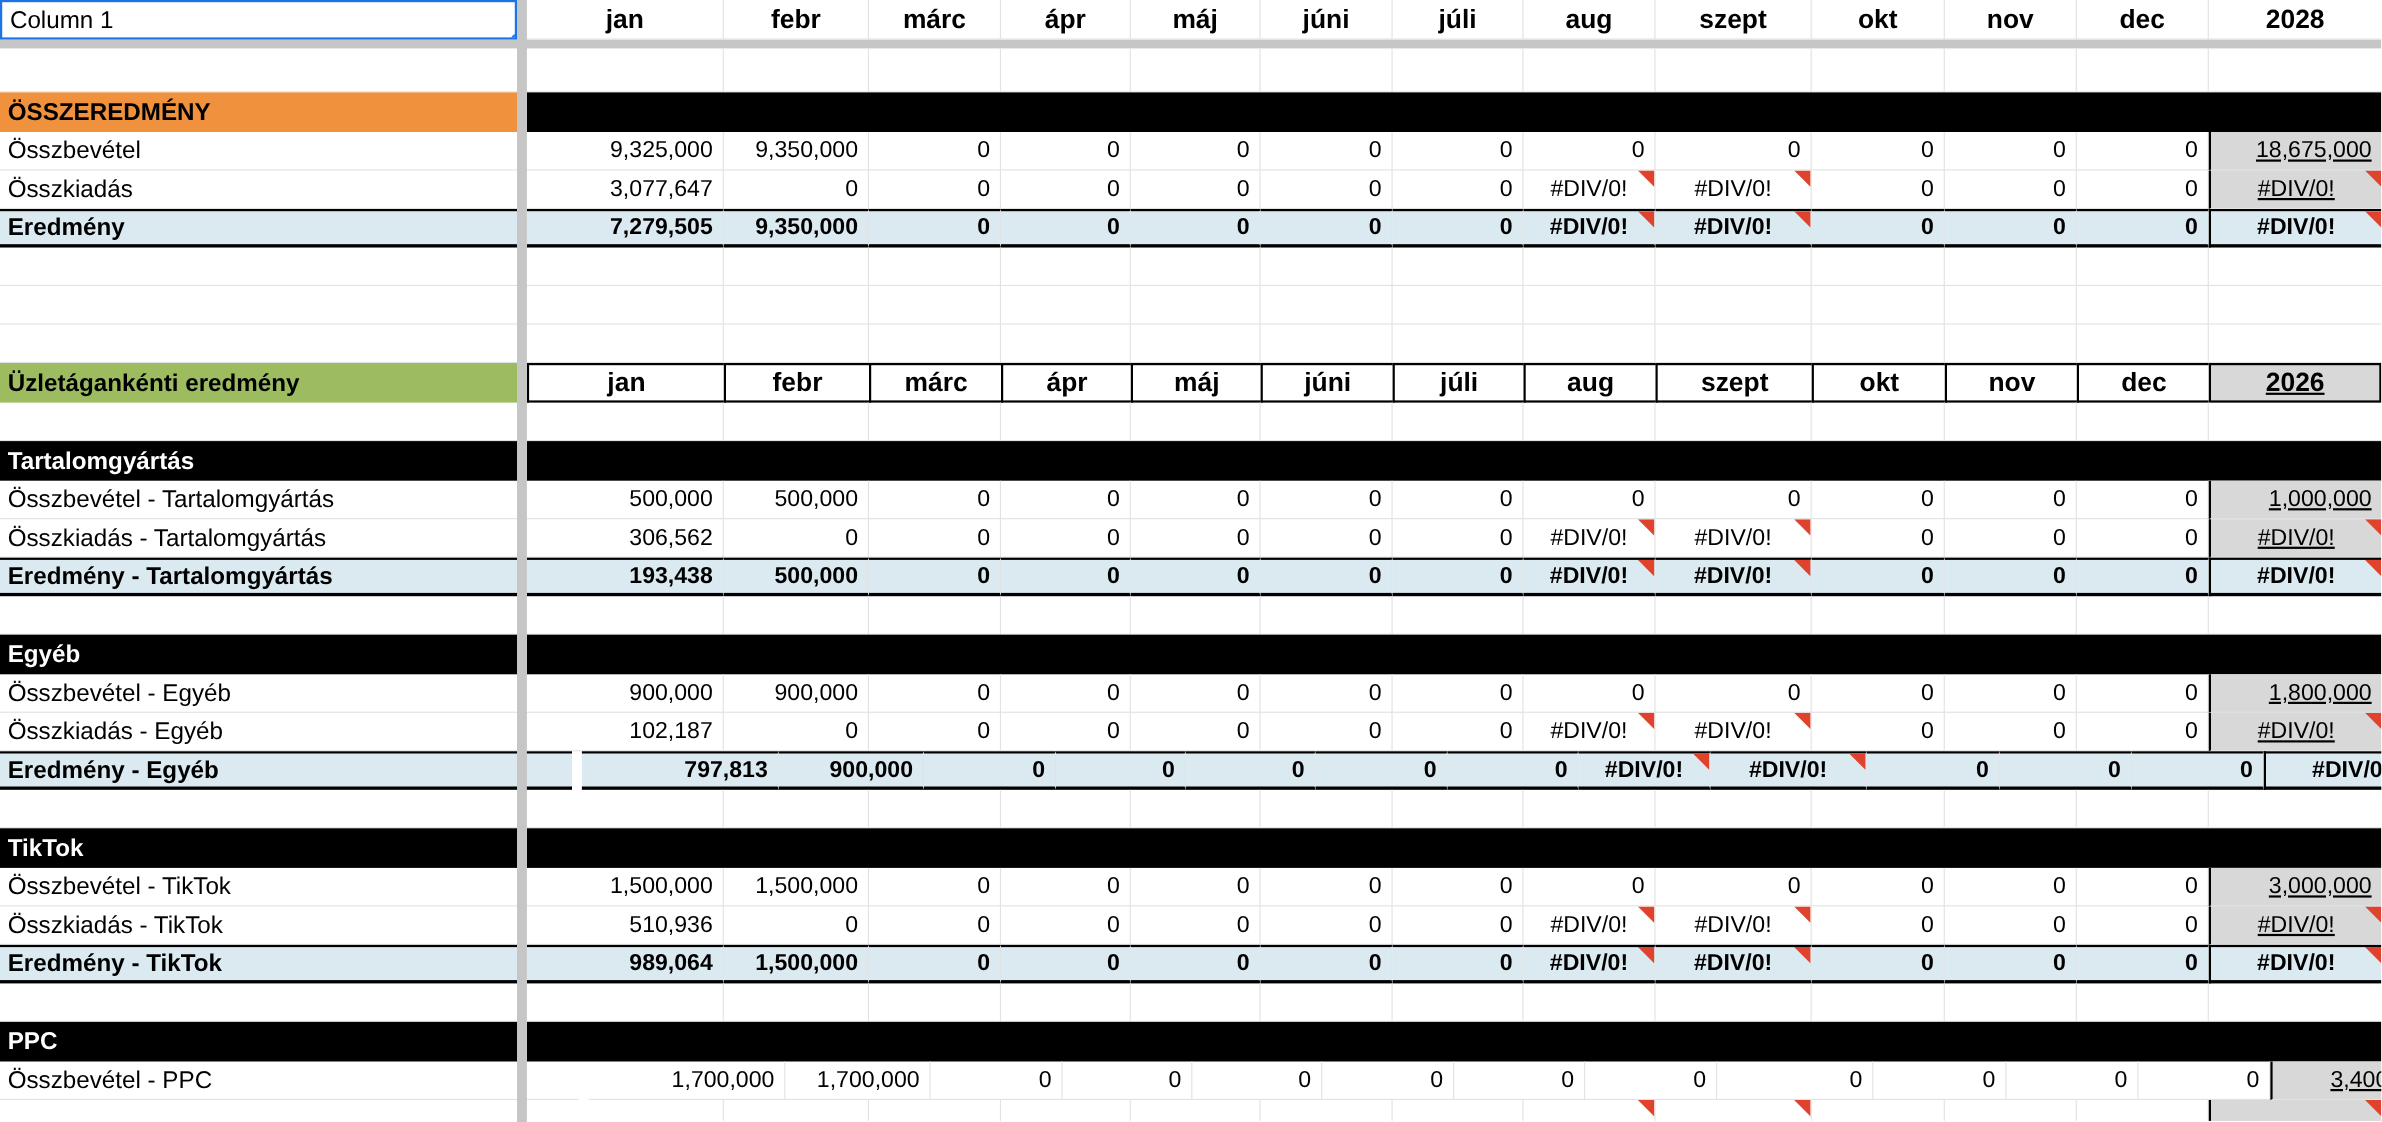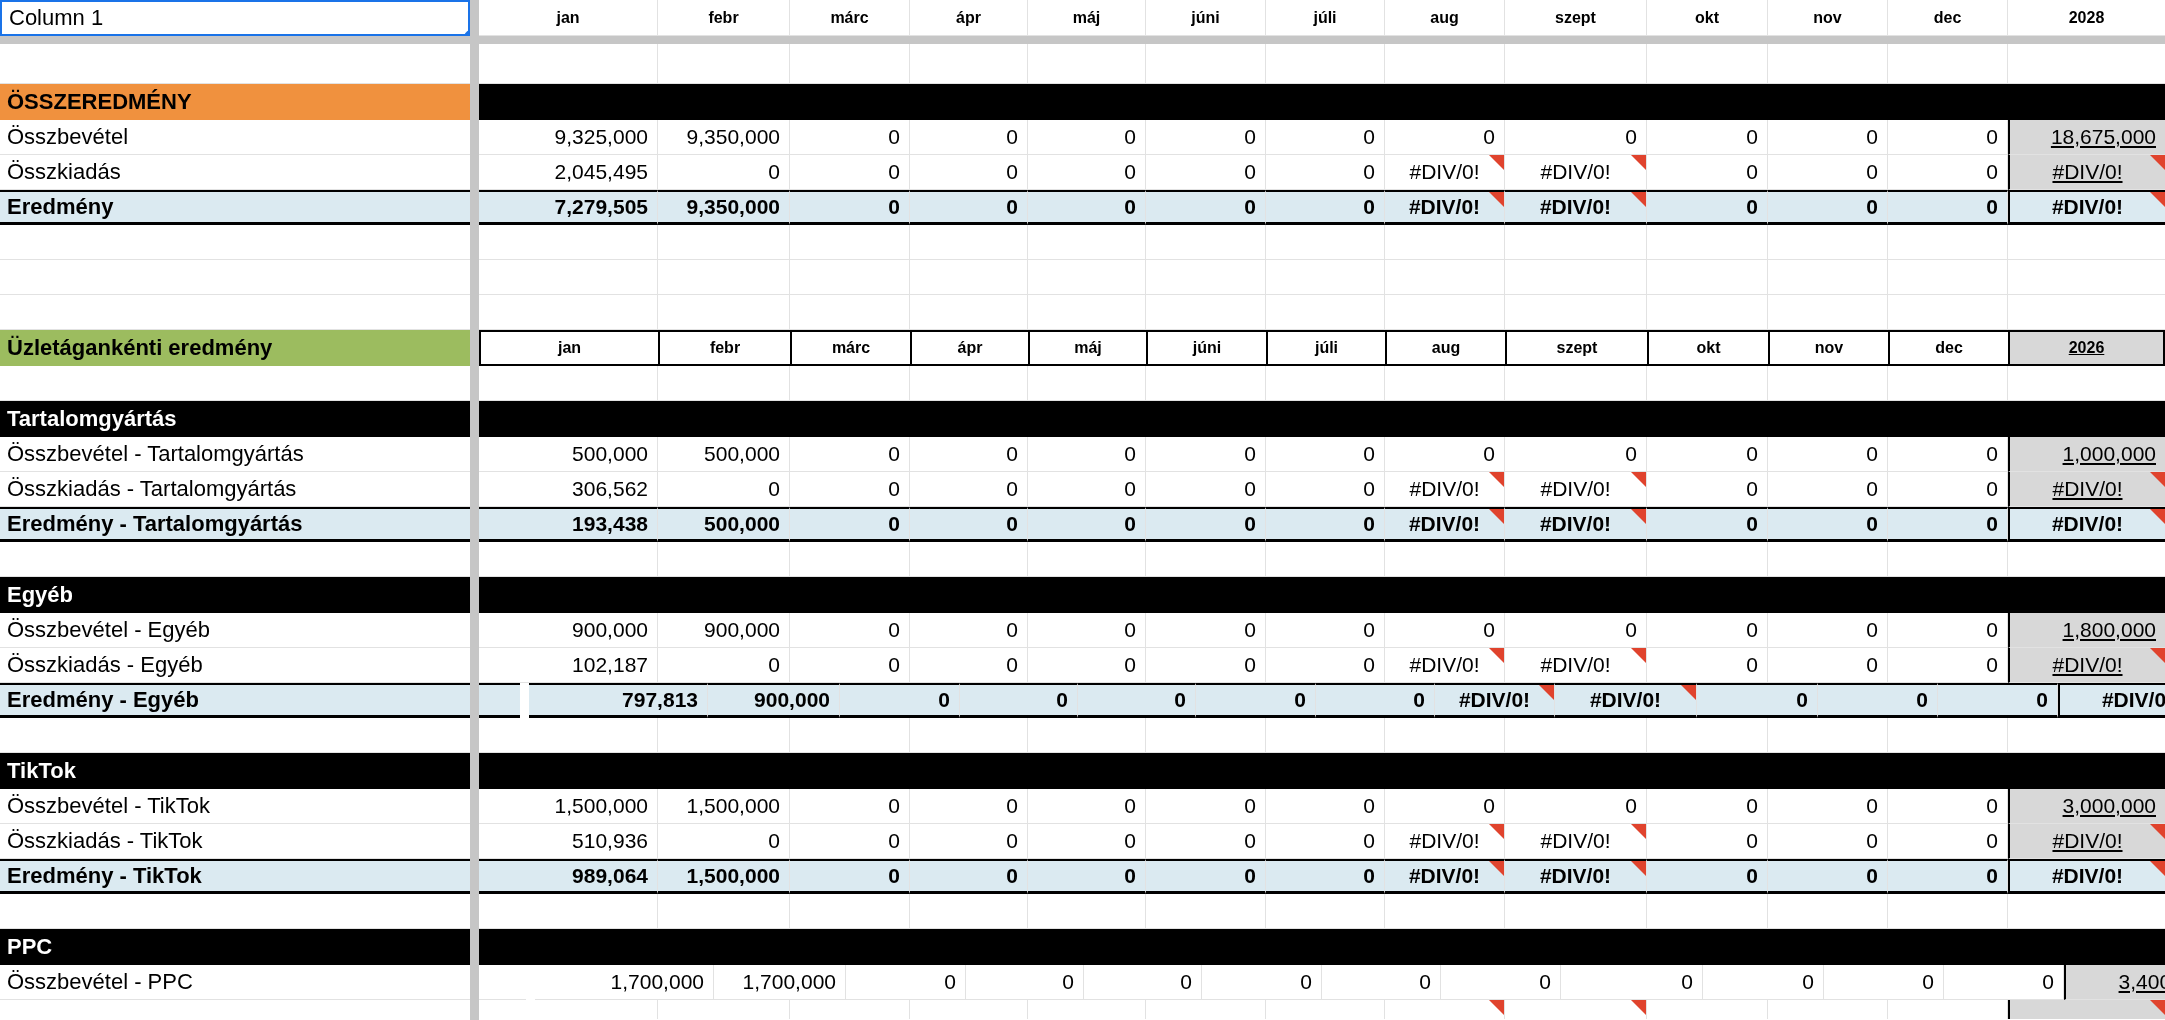--- a/index.html
+++ b/index.html
@@ -7,21 +7,21 @@
     position:relative;width:2165px;height:1020px;overflow:hidden;background:#fff;
     font-family:"Liberation Sans", sans-serif;color:#000;
   }
   .row{display:flex;width:2165px;box-sizing:border-box;}
   .c{box-sizing:border-box;position:relative;overflow:hidden;white-space:nowrap;flex:none;display:flex;align-items:center;}
   .grid-r{border-right:1px solid #e2e2e2;}
   .grid-b{border-bottom:1px solid #e2e2e2;}
   .num{justify-content:flex-end;padding-right:9px;font-size:21px;}
   .err{justify-content:center;padding-right:0;font-size:21px;}
   .lbl{padding-left:7px;font-size:22px;}
-  .mon{justify-content:center;font-size:16px;font-weight:bold;}
+  .mon{justify-content:center;font-size:24px;font-weight:bold;}
   .sel-cell{border:2px solid #1a73e8;background:#fff;z-index:6;}
   .handle{position:absolute;width:15px;height:15px;border-radius:50%;background:#1a73e8;z-index:8;}
   .vbar{position:absolute;top:0;width:9px;height:1020px;background:#c6c6c6;z-index:5;}
   .hdiv{height:8px;background:#c6c6c6;}
   .black-band{background:#000;}
   .sec-black{background:#000;color:#fff;font-weight:bold;}
   .sec-orange{background:#f0913e;color:#000;font-weight:bold;}
   .sec-green{background:#9cbc5f;color:#000;font-weight:bold;}
   .res{background:#dbeaf1;font-weight:bold;border-top:2px solid #000;border-bottom:3px solid #000;}
   .yeargray{background:#d8d8d8;text-decoration:underline;}
@@ -90,21 +90,21 @@
         <div class="c num grid-r grid-b" style="width: 120px;">0</div>
         <div class="c num grid-r grid-b" style="width: 142px;">0</div>
         <div class="c num grid-r grid-b" style="width: 121px;">0</div>
         <div class="c num grid-r grid-b" style="width: 120px;">0</div>
         <div class="c num grid-r grid-b" style="width: 120px;">0</div>
         <div class="c num grid-b blk-l yeargray" style="width: 157px;">18,675,000</div>
       </div>
       <div class="row" style="height: 35px;">
         <div class="c lbl grid-b" style="width: 470px;">Összkiadás</div>
         <div class="c " style="width: 9px;"></div>
-        <div class="c num grid-r grid-b" style="width: 179px;">2,045,495</div>
+        <div class="c num grid-r grid-b" style="width: 179px;">3,077,647</div>
         <div class="c num grid-r grid-b" style="width: 132px;">0</div>
         <div class="c num grid-r grid-b" style="width: 120px;">0</div>
         <div class="c num grid-r grid-b" style="width: 118px;">0</div>
         <div class="c num grid-r grid-b" style="width: 118px;">0</div>
         <div class="c num grid-r grid-b" style="width: 120px;">0</div>
         <div class="c num grid-r grid-b" style="width: 119px;">0</div>
         <div class="c err grid-r grid-b" style="width: 120px;">#DIV/0!<div class="note"></div></div>
         <div class="c err grid-r grid-b" style="width: 142px;">#DIV/0!<div class="note"></div></div>
         <div class="c num grid-r grid-b" style="width: 121px;">0</div>
         <div class="c num grid-r grid-b" style="width: 120px;">0</div>

